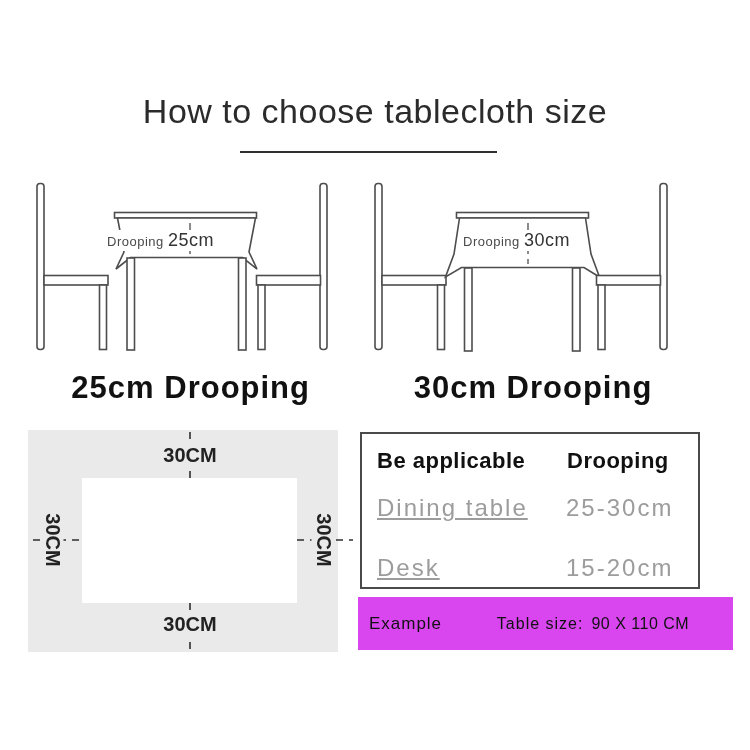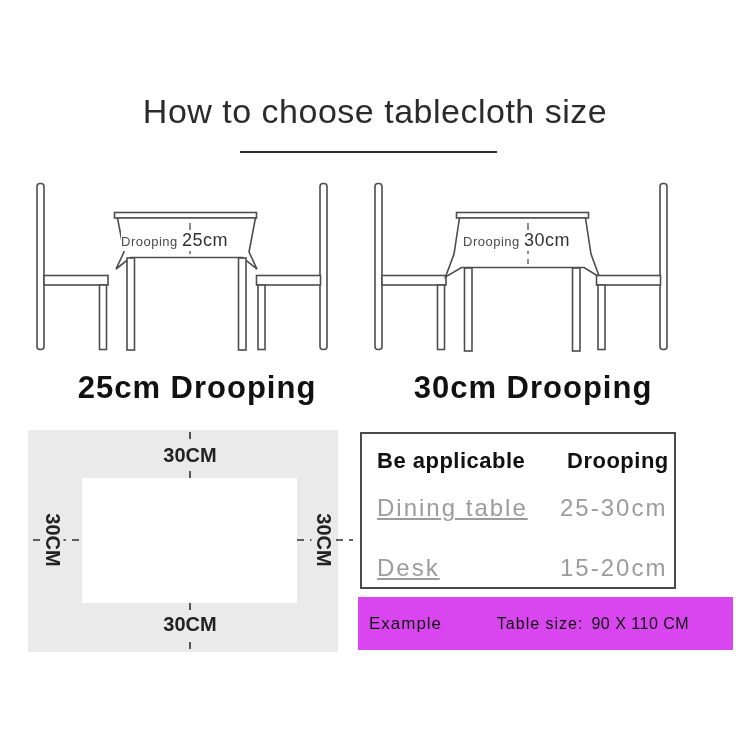--- a/index.html
+++ b/index.html
@@ -10,50 +10,50 @@
   
   .title { left:0; top:92px; width:750px; text-align:center; font-size:34px;
            color:#2b2b2b; letter-spacing:0.5px; }
   .title-underline { left:240px; top:151px; width:257px; height:2px; background:#2f2f2f; }
 
   
   .scene-svg { left:0; top:180px; }
   .cloth-label { top:230px; width:100px; text-align:center; background:#ffffff;
                  font-size:13px; color:#4a4a4a; white-space:nowrap; letter-spacing:0.5px; }
   .cloth-label .val { font-size:18px; color:#333333; letter-spacing:0.5px; }
-  .cloth-label-left  { left:121px; }
+  .cloth-label-left  { left:107px; }
   .cloth-label-right { left:463px; }
 
   .scene-caption { top:370px; width:250px; text-align:center; font-size:31px;
                    font-weight:bold; color:#111111; letter-spacing:1px; }
-  .scene-caption-left  { left:72px; }
+  .scene-caption-left  { left:60px;text-align:right; }
   .scene-caption-right { left:408px; }
 
   
   .panel { left:28px; top:430px; width:310px; height:222px; background:#eaeaea; }
   .inner-rect { left:82px; top:478px; width:215px; height:125px; background:#ffffff; }
   .dash-overlay { left:0; top:425px; }
   .dim { font-size:20px; font-weight:600; color:#222222; background:#eaeaea; white-space:nowrap; }
   .dim-top    { left:145px; top:444px; width:90px; text-align:center; }
   .dim-bottom { left:145px; top:613px; width:90px; text-align:center; }
   .dim-left   { left:52px;  top:540px; transform:translate(-50%,-50%) rotate(90deg); padding:0 5px; }
   .dim-right  { left:323px; top:540px; transform:translate(-50%,-50%) rotate(90deg); padding:0 5px; }
 
   
-  .spec { left:360px; top:432px; width:316px; height:157px; border:2px solid #4a4a4a;
+  .spec { left:360px; top:432px; width:340px; height:157px; border:2px solid #4a4a4a;
           box-sizing:border-box; background:#ffffff; }
   .spec .cell { position:absolute; white-space:nowrap; }
   .spec .hdr { font-size:22px; font-weight:bold; color:#111111; letter-spacing:0.5px; top:14px; }
   .spec .hdr-1 { left:15px; }
   .spec .hdr-2 { left:205px; }
   .spec .row-txt { font-size:24px; color:#9c9c9c; letter-spacing:2px; }
   .spec .r1 { top:60px; }
   .spec .r2 { top:120px; }
   .spec .c1 { left:15px;text-decoration:underline; }
-  .spec .c2 { left:198px; }
+  .spec .c2 { left:204px; }
 
   
   .example { left:358px; top:597px; width:375px; height:53px; background:#d946ef;
              display:flex; align-items:center; }
   .example-label { width:95px; text-align:center; font-size:17px; color:#111111; letter-spacing:1px; }
   .example-lines { flex:1; text-align:center; font-size:16px; color:#111111; line-height:23px; }
   .example-lines .lbl { letter-spacing:1px;text-align:right; }
   .example-lines .v1 { margin-left:8px; letter-spacing:0.5px; }
   .example-lines .v2 { letter-spacing:0.5px; }
 </style>

